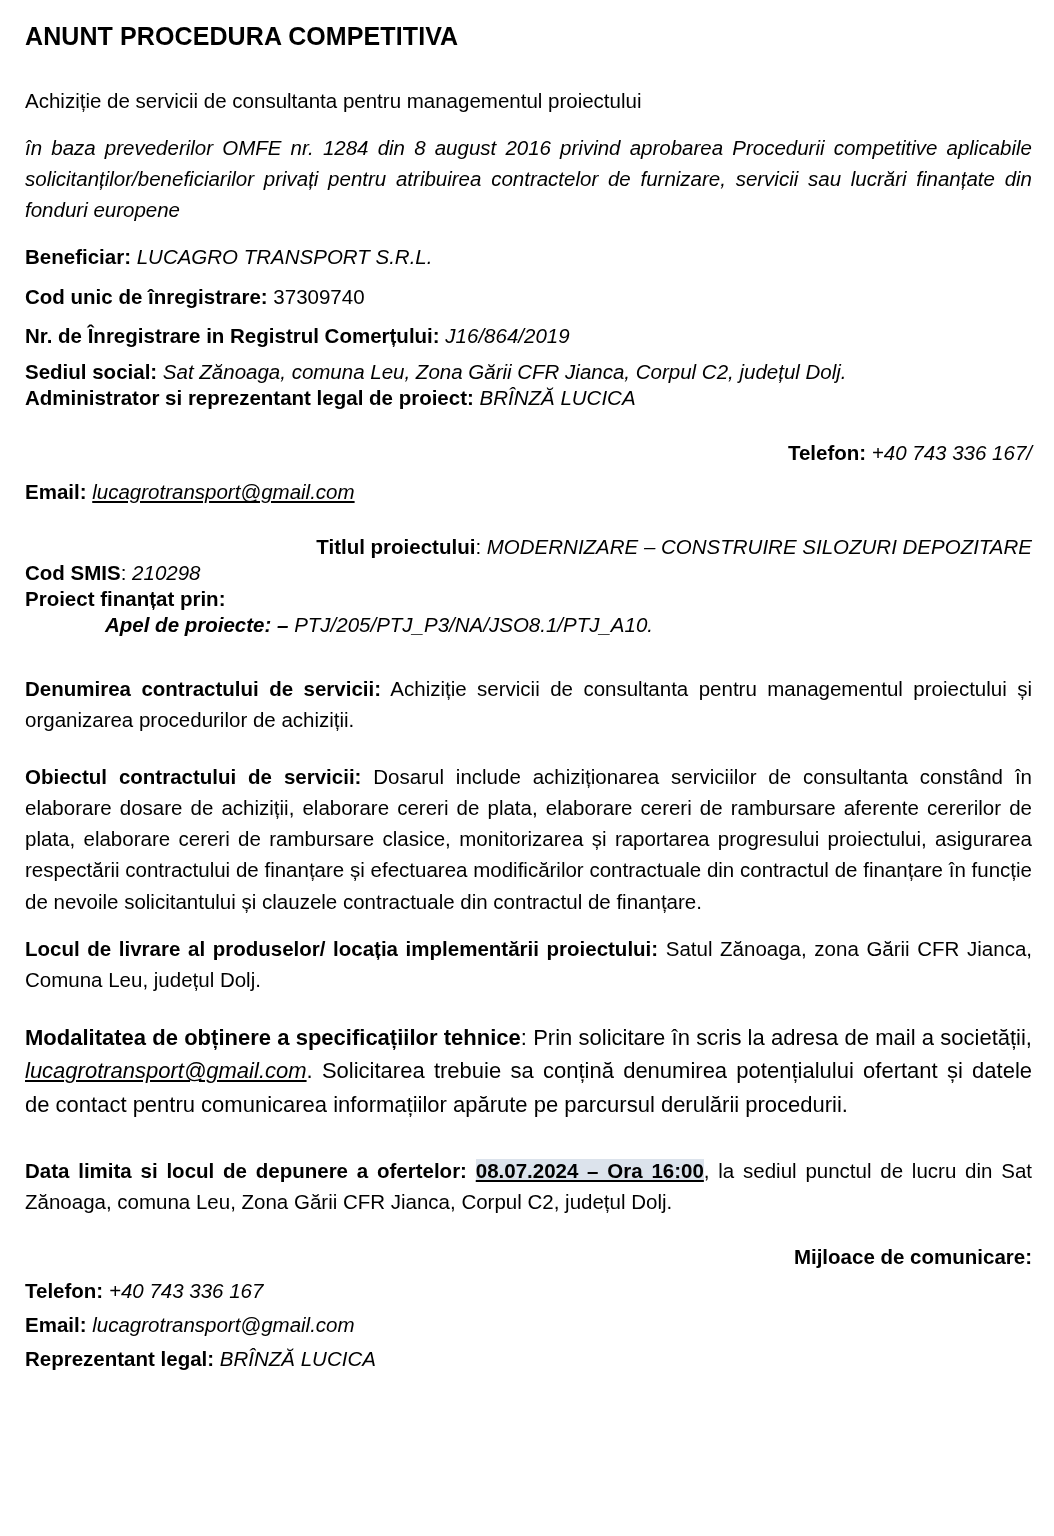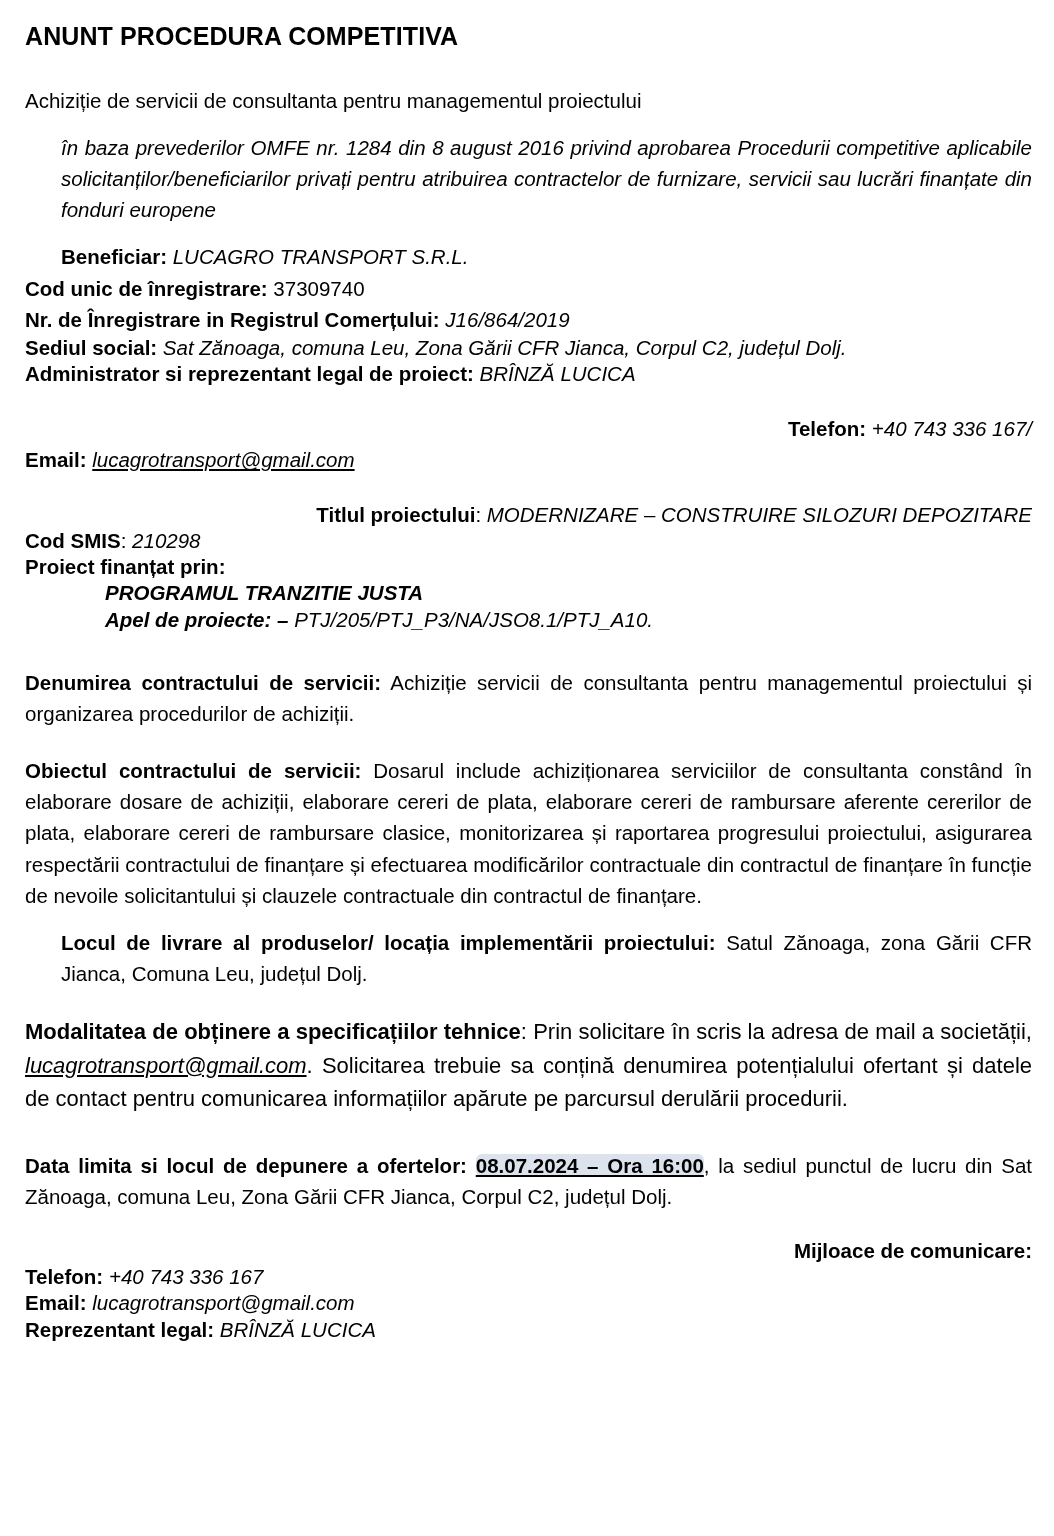--- a/index.html
+++ b/index.html
@@ -41,34 +41,33 @@
   .para.justify {
     text-align: justify;
     text-justify: inter-word;
   }
   .lbl { font-weight: bold; }
   .it  { font-style: italic; }
   .bi  { font-weight: bold; font-style: italic; }
   .ul  { text-decoration: underline; }
 
   
-  .mt-sm  { }
-  .mt-md  { margin-top: 16px; margin-left: 36px; }
+  .mt-sm  { margin-top: 8px; }
+  .mt-md  { margin-top: 16px; }
   .mt-lg  { margin-top: 26px; text-align: right; }
   .mt-xl  { margin-top: 34px; }
 
   .tight { line-height: 1.28; }
 
   .indent-1 { padding-left: 80px; }
 
   .hl {
     background: #dce3ec;
     font-weight: bold;
     text-decoration: underline;
-    border-radius: 6px;
   }
 
   .bigger { font-size: 22px; }
 </style>
 </head>
 <body>
 
 <div class="page">
 
   <h1 class="doc-title">ANUNT PROCEDURA COMPETITIVA</h1>
@@ -117,23 +116,20 @@
   </p>
 
   <p class="para tight">
     <span class="lbl">Cod SMIS</span><span>: </span><span class="it">210298</span>
   </p>
 
   <p class="para tight">
     <span class="lbl">Proiect finanțat prin:</span>
   </p>
 
-  <p class="para tight indent-1">
-    <span class="bi">PROGRAMUL TRANZITIE JUSTA</span>
-  </p>
 
   <p class="para tight indent-1">
     <span class="bi">Apel de proiecte: –</span>
     <span class="it">PTJ/205/PTJ_P3/NA/JSO8.1/PTJ_A10.</span>
   </p>
 
   <p class="para justify mt-xl">
     <span class="lbl">Denumirea contractului de servicii:</span>
     <span>Achiziție servicii de consultanta pentru managementul proiectului și organizarea procedurilor de achiziții.</span>
   </p>

